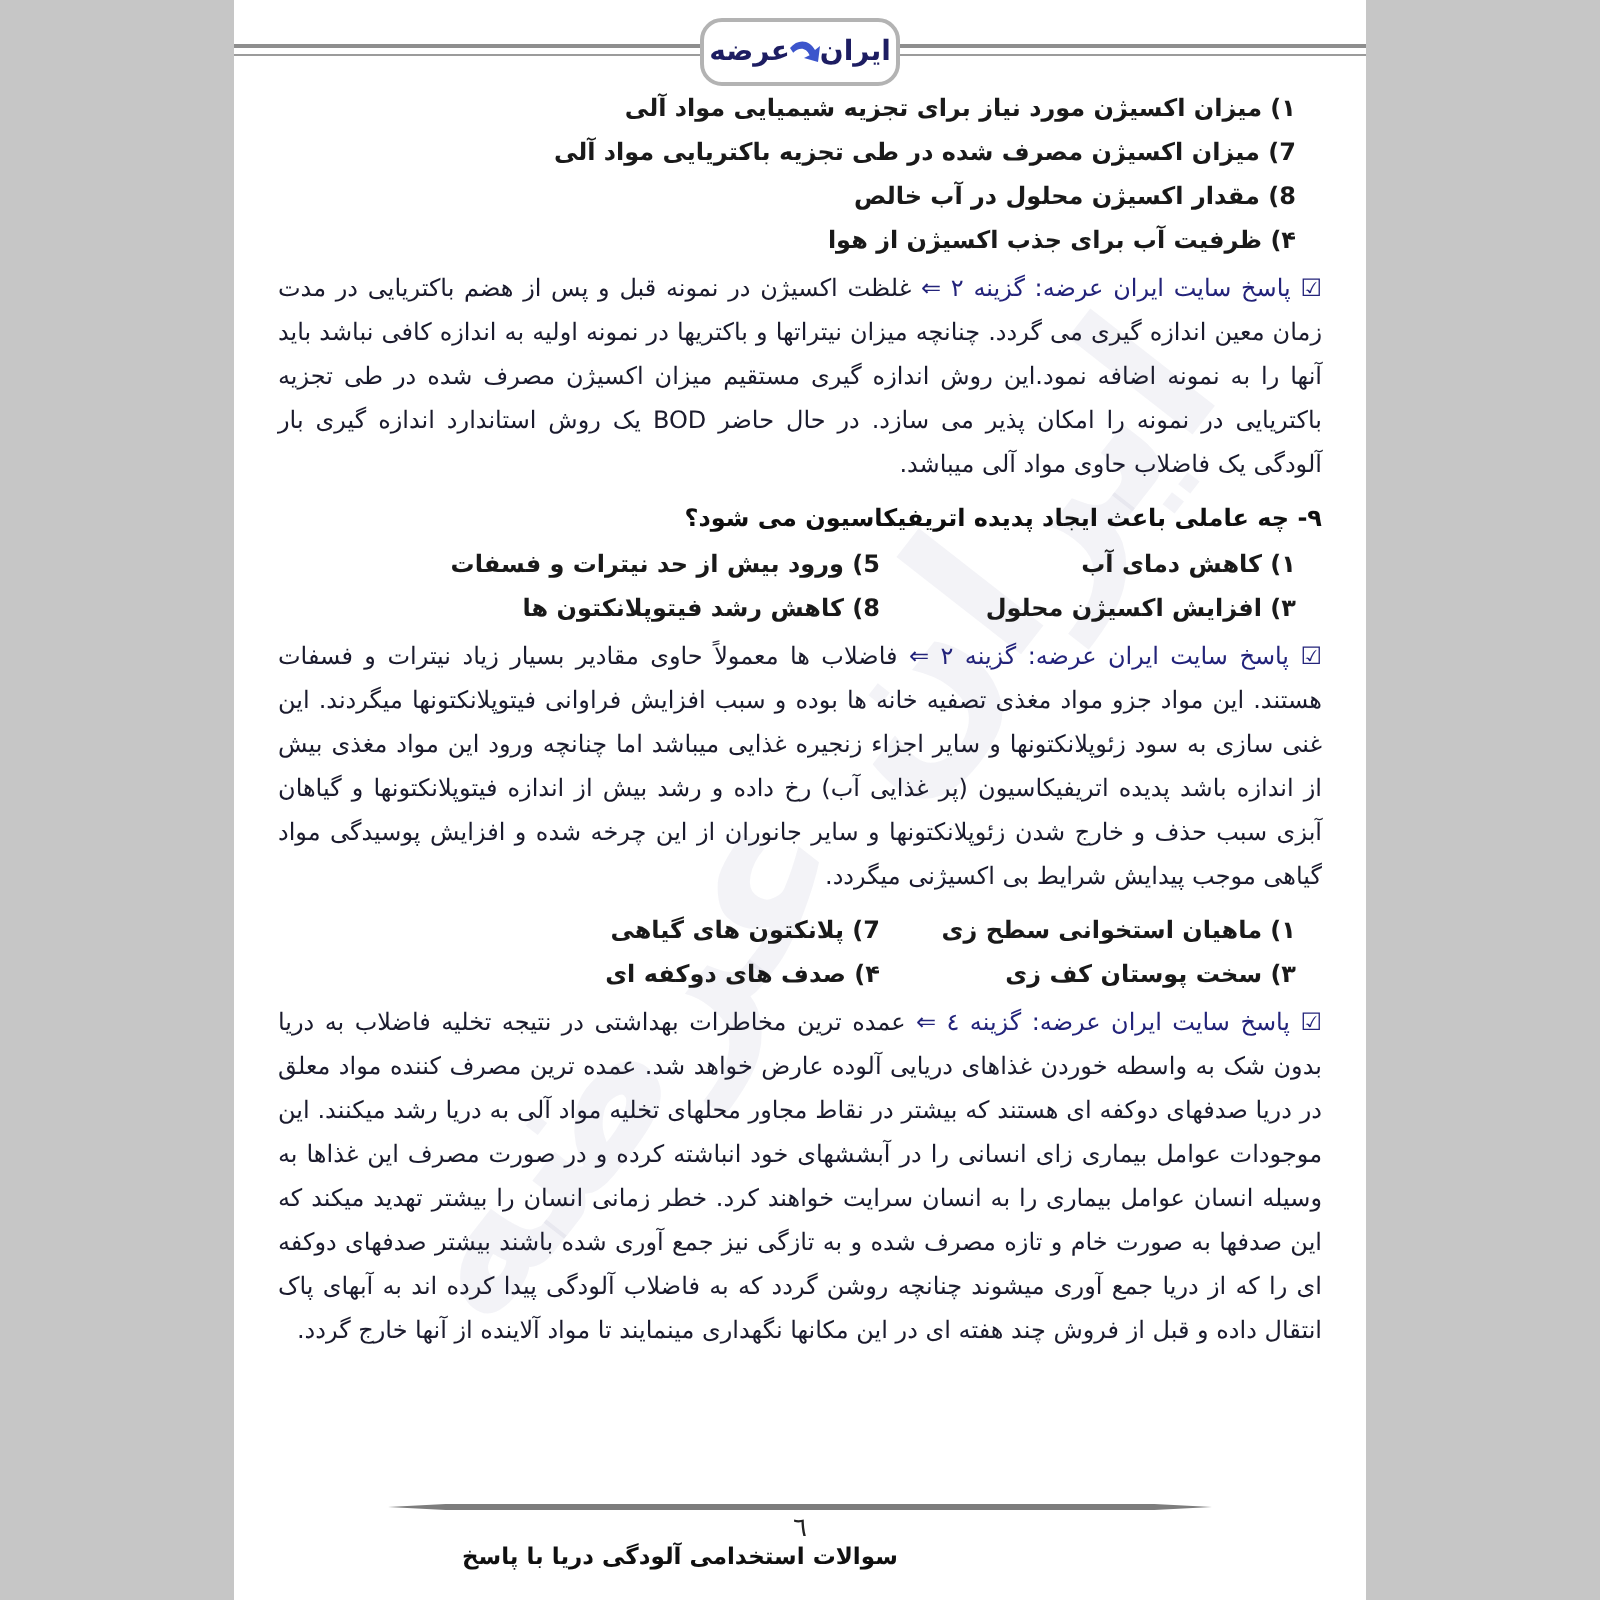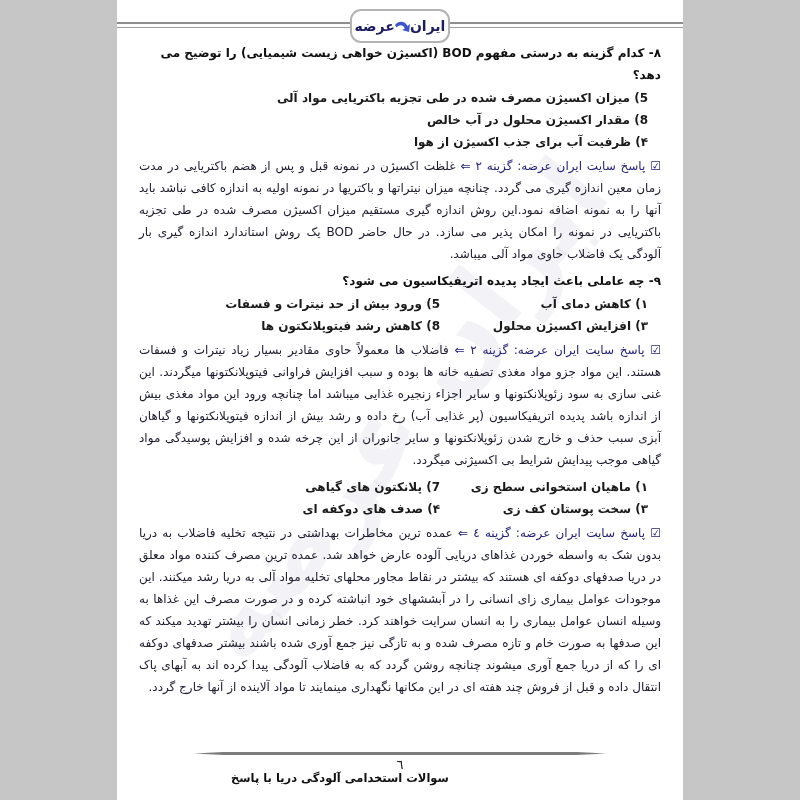--- a/index.html
+++ b/index.html
@@ -71,23 +71,23 @@
         </svg>
       </span>
       <span>عرضه</span>
     </div>
 
     <div class="watermark">ایران عرضه</div>
 
     <div class="content">
 
       <div class="q-block">
-        <div class="q-title">۸- کدام گزینه به درستی مفهوم BOD (اکسیژن خواهی زیست شیمیایی) را توضیح می دهد؟</div>
         <div class="options">
-          <div class="option">5) میزان اکسیژن مصرف شده در طی تجزیه باکتریایی مواد آلی</div>
+          <div class="option">۱) میزان اکسیژن مورد نیاز برای تجزیه شیمیایی مواد آلی</div>
+          <div class="option">7) میزان اکسیژن مصرف شده در طی تجزیه باکتریایی مواد آلی</div>
           <div class="option">8) مقدار اکسیژن محلول در آب خالص</div>
           <div class="option">۴) ظرفیت آب برای جذب اکسیژن از هوا</div>
         </div>
         <div class="answer">
           <span class="chk">☑</span>
           <span class="ans-label">پاسخ سایت ایران عرضه: گزینه ۲ ⇐</span>
           <span class="ans-body">غلظت اکسیژن در نمونه قبل و پس از هضم باکتریایی در مدت زمان معین اندازه گیری می گردد. چنانچه میزان نیتراتها و باکتریها در نمونه اولیه به اندازه کافی نباشد باید آنها را به نمونه اضافه نمود.این روش اندازه گیری مستقیم میزان اکسیژن مصرف شده در طی تجزیه باکتریایی در نمونه را امکان پذیر می سازد. در حال حاضر BOD یک روش استاندارد اندازه گیری بار آلودگی یک فاضلاب حاوی مواد آلی میباشد.</span>
         </div>
       </div>
 

